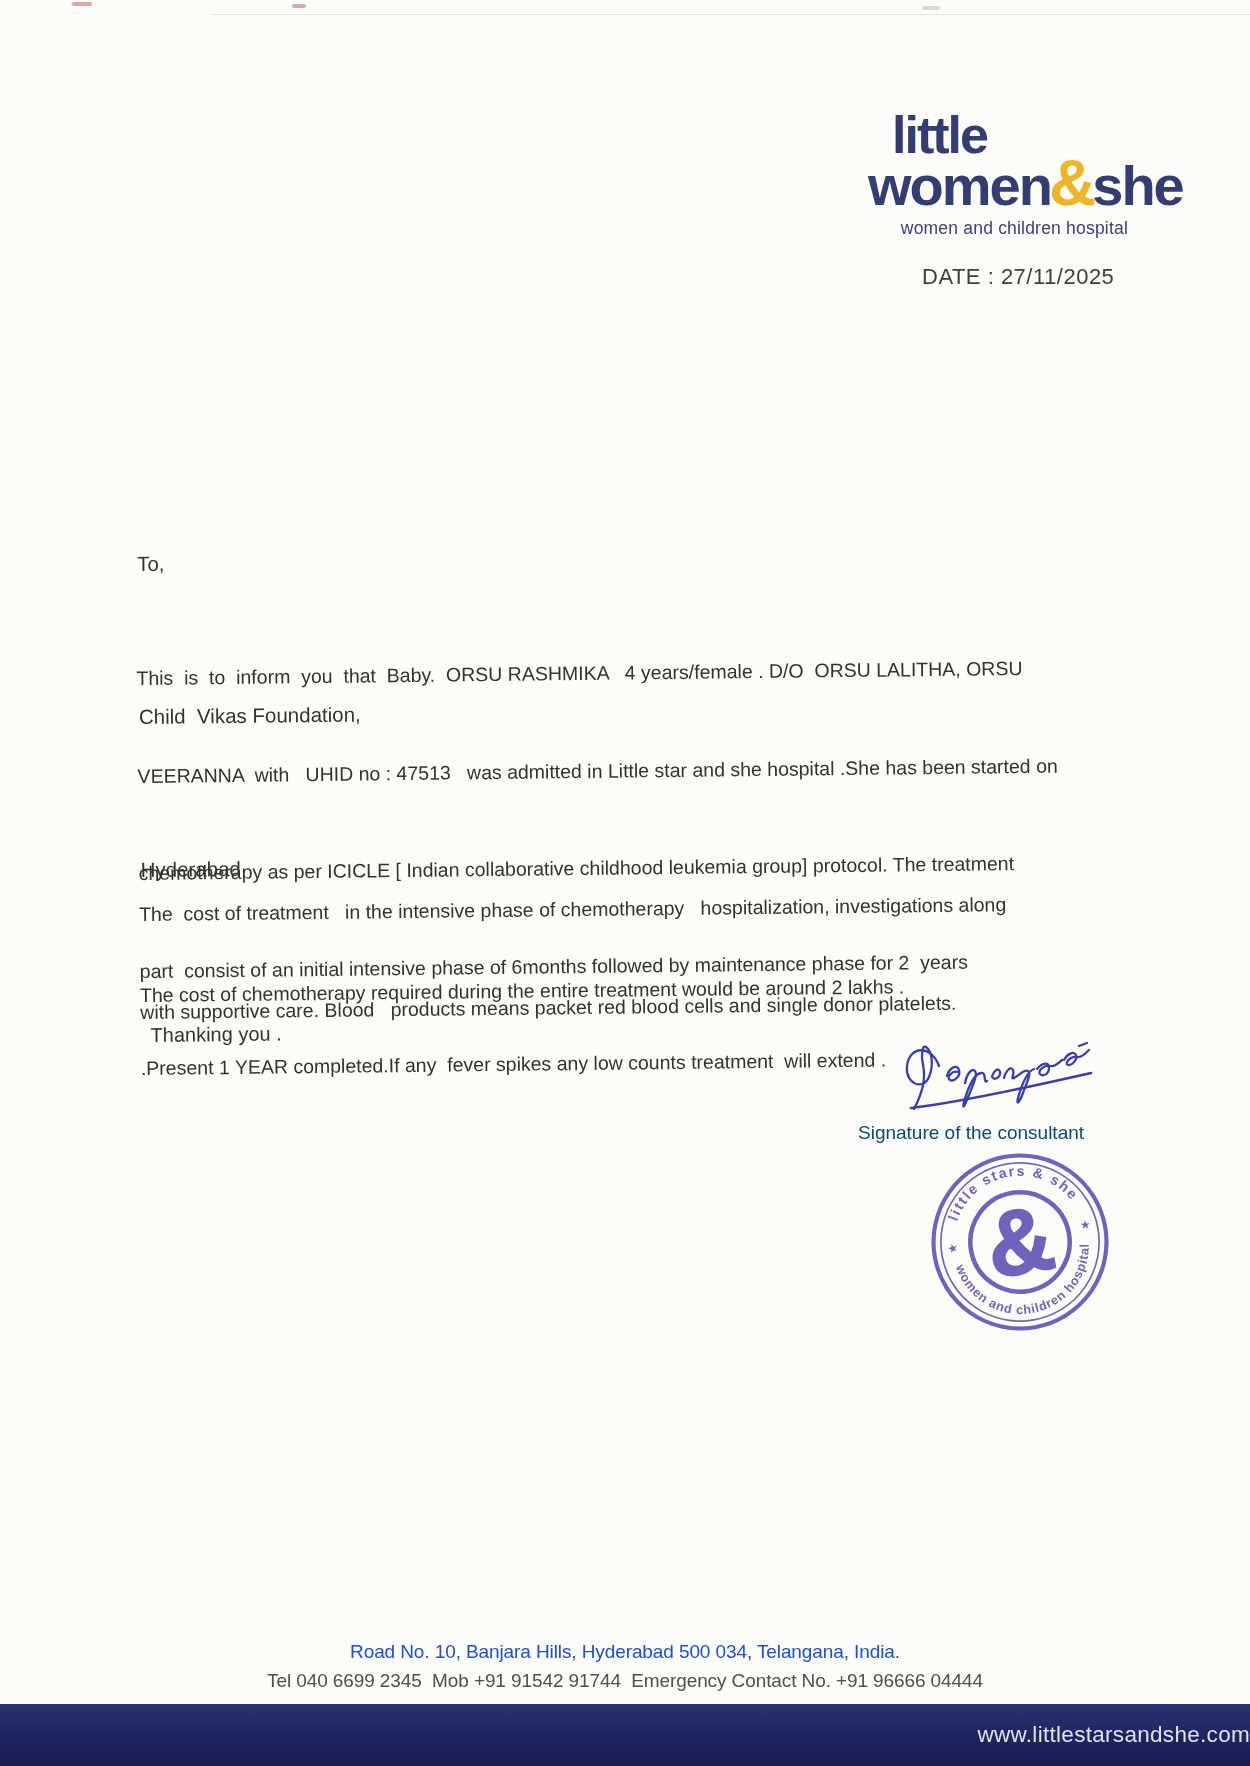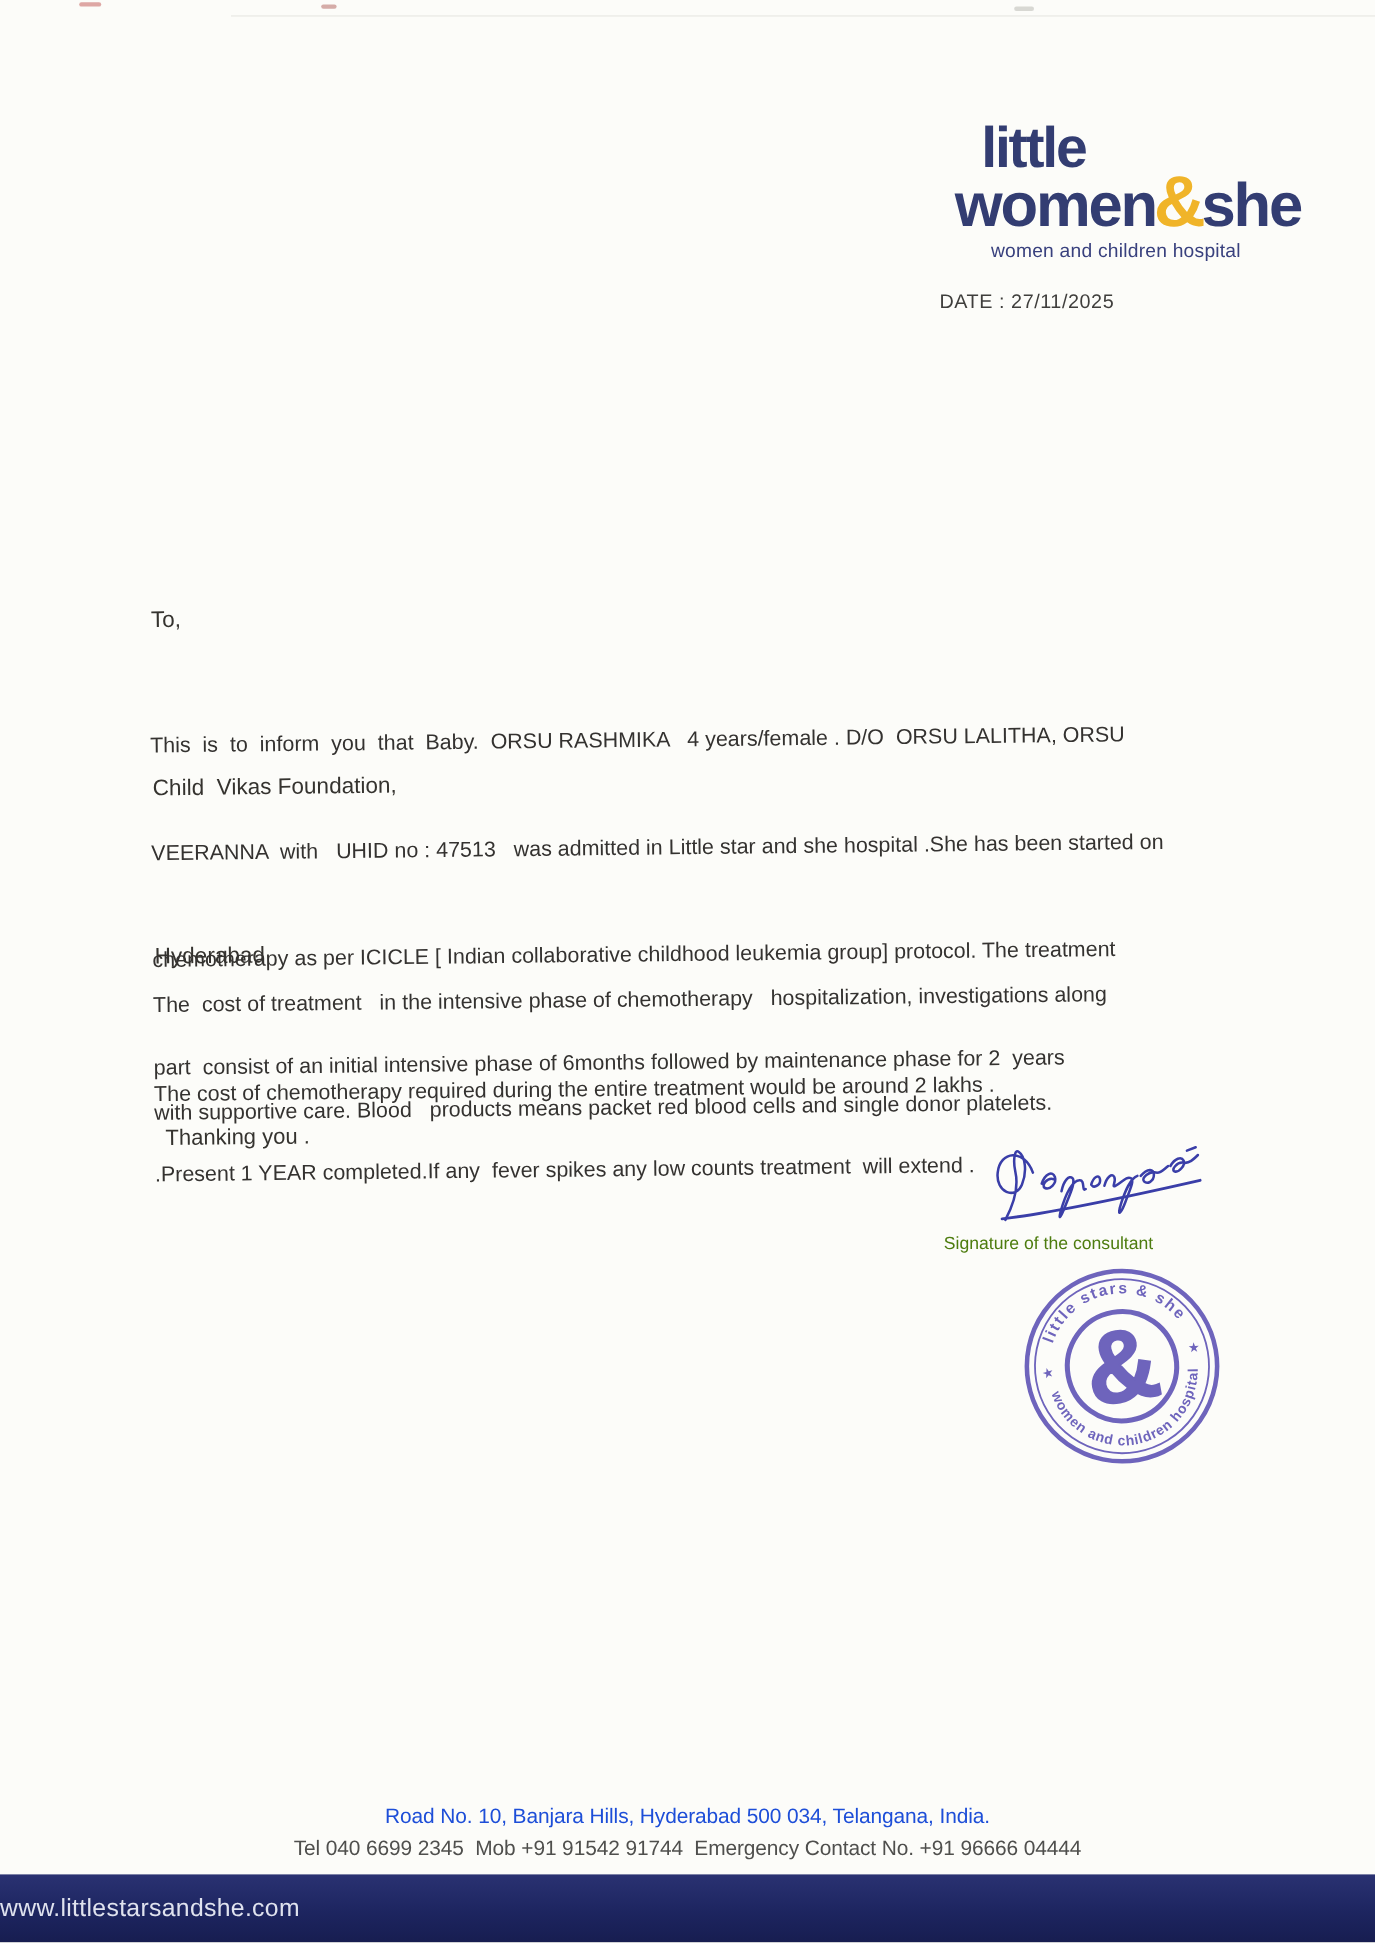--- a/index.html
+++ b/index.html
@@ -15,46 +15,46 @@
   .a3{left:922px;top:6px;width:18px;background:#b9b9b4;}
   .topline{position:absolute;left:210px;top:14px;width:1040px;height:1px;background:#d8d8d2;opacity:.6;}
 
   
   .logo{position:absolute;left:868px;top:70px;width:260px;line-height:1;margin-top:40px;}
   .logo-l1{margin-left:24px;font-size:52px;font-weight:bold;letter-spacing:-2px;color:#333d72;line-height:50px;}
   .logo-l2{font-size:56px;font-weight:bold;letter-spacing:-2px;color:#333d72;line-height:52px;white-space:nowrap;}
   .logo-amp{font-size:1.17em;color:#f0b429;line-height:0;margin:0 -2px;}
   .logo-tagline{margin-top:8px;font-size:17.5px;letter-spacing:.2px;color:#39417e;text-align:right;white-space:nowrap;}
 
-  .date{position:absolute;left:854px;top:264px;font-size:18px;letter-spacing:.5px;color:#3f3e3c;white-space:pre;text-align:right;}
+  .date{position:absolute;left:922px;top:264px;font-size:22px;letter-spacing:.5px;color:#3f3e3c;white-space:pre;text-align:right;}
 
   
   .body-rot{position:absolute;left:0;top:0;width:1250px;height:1766px;
     transform:rotate(-0.65deg);transform-origin:140px 640px;}
   .recipient{position:absolute;left:138px;top:436px;font-size:20.5px;line-height:51px;white-space:pre;}
   .para{position:absolute;left:136px;font-size:19.5px;line-height:32.5px;white-space:pre;color:#343230;}
   .p1{top:597px;}
   .p2{top:833px;}
   .p3{top:914px;}
   .closing{position:absolute;left:146px;top:1024px;font-size:20px;white-space:pre;}
 
   .signature{position:absolute;left:893px;top:1036px;width:214px;height:86px;}
-  .sig-caption{position:absolute;left:858px;top:1122px;font-size:16px;color:#4d7c0f;white-space:pre;}
+  .sig-caption{position:absolute;left:858px;top:1122px;font-size:19px;color:#0c4a6e;white-space:pre;}
 
   .stamp{position:absolute;left:928px;top:1150px;width:184px;height:184px;
     transform:rotate(-10deg);opacity:.88;}
   .stamp text{font-family:"Liberation Sans", sans-serif;}
 
   .footer-addr{position:absolute;left:0;top:1641px;width:1250px;text-align:center;
     font-size:19px;color:#1d4ed8;letter-spacing:-0.1px;white-space:pre;}
   .footer-contacts{position:absolute;left:0;top:1670px;width:1250px;text-align:center;
     font-size:19px;color:#4f4f4d;letter-spacing:-0.1px;white-space:pre;}
   .navybar{position:absolute;left:0;top:1704px;width:1250px;height:62px;
     background:linear-gradient(180deg,#2a3272 0%,#1d2560 55%,#171d50 100%);
-    display:flex;align-items:center;justify-content:flex-start;}
+    display:flex;align-items:center;justify-content:flex-end;}
   .navybar span{font-size:22.5px;color:#dfe2ee;letter-spacing:.3px;}
 </style>
 </head>
 <body>
 
 <div class="page">
 
   <div class="artifact a1"></div>
   <div class="artifact a2"></div>
   <div class="artifact a3"></div>

